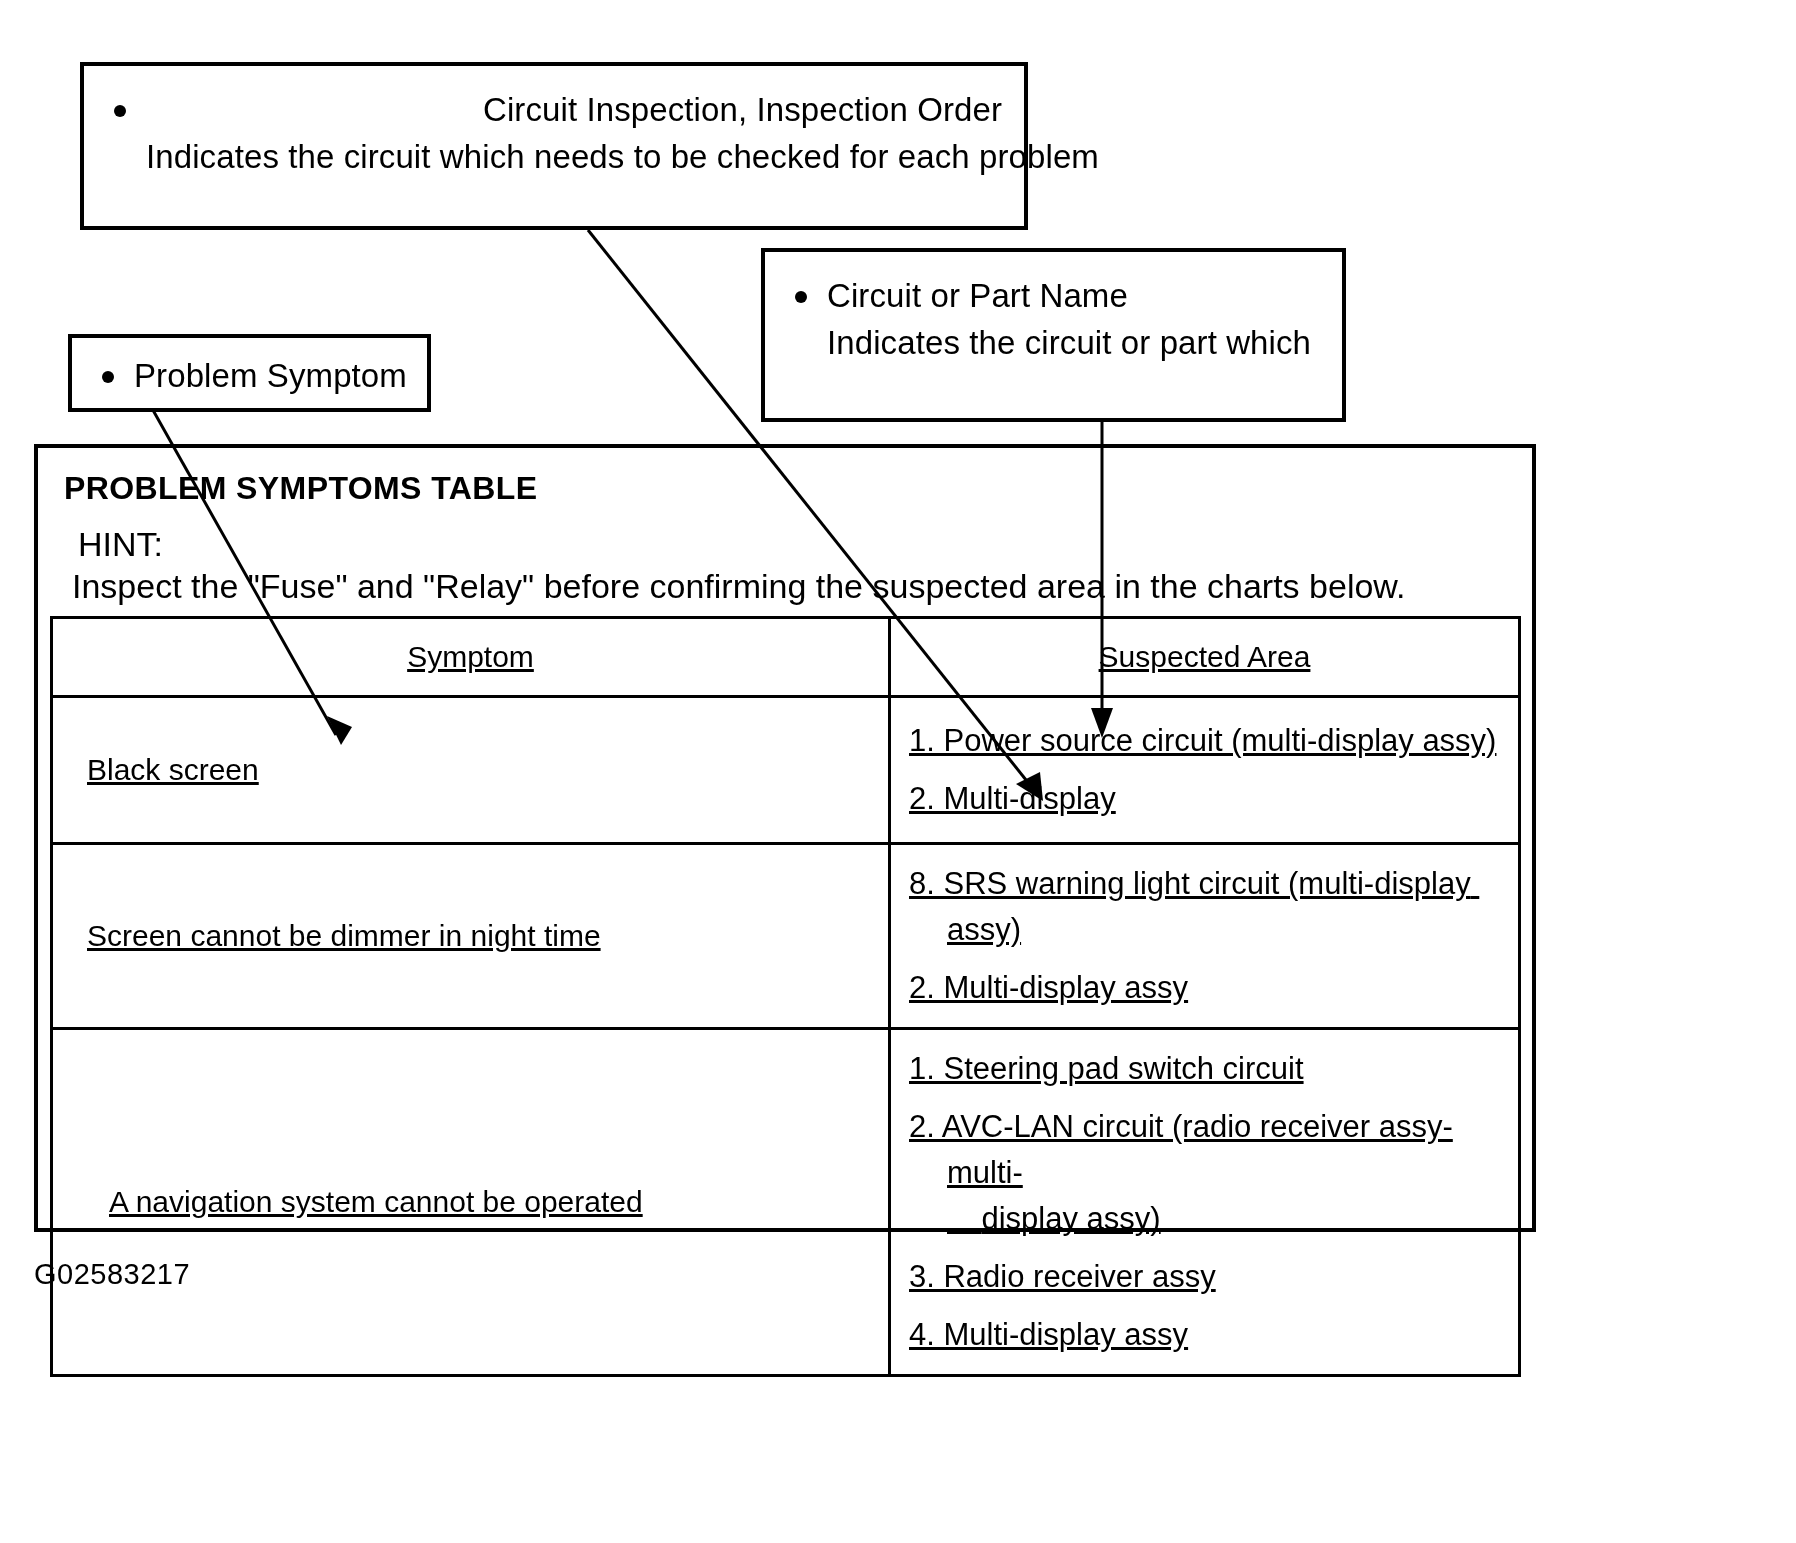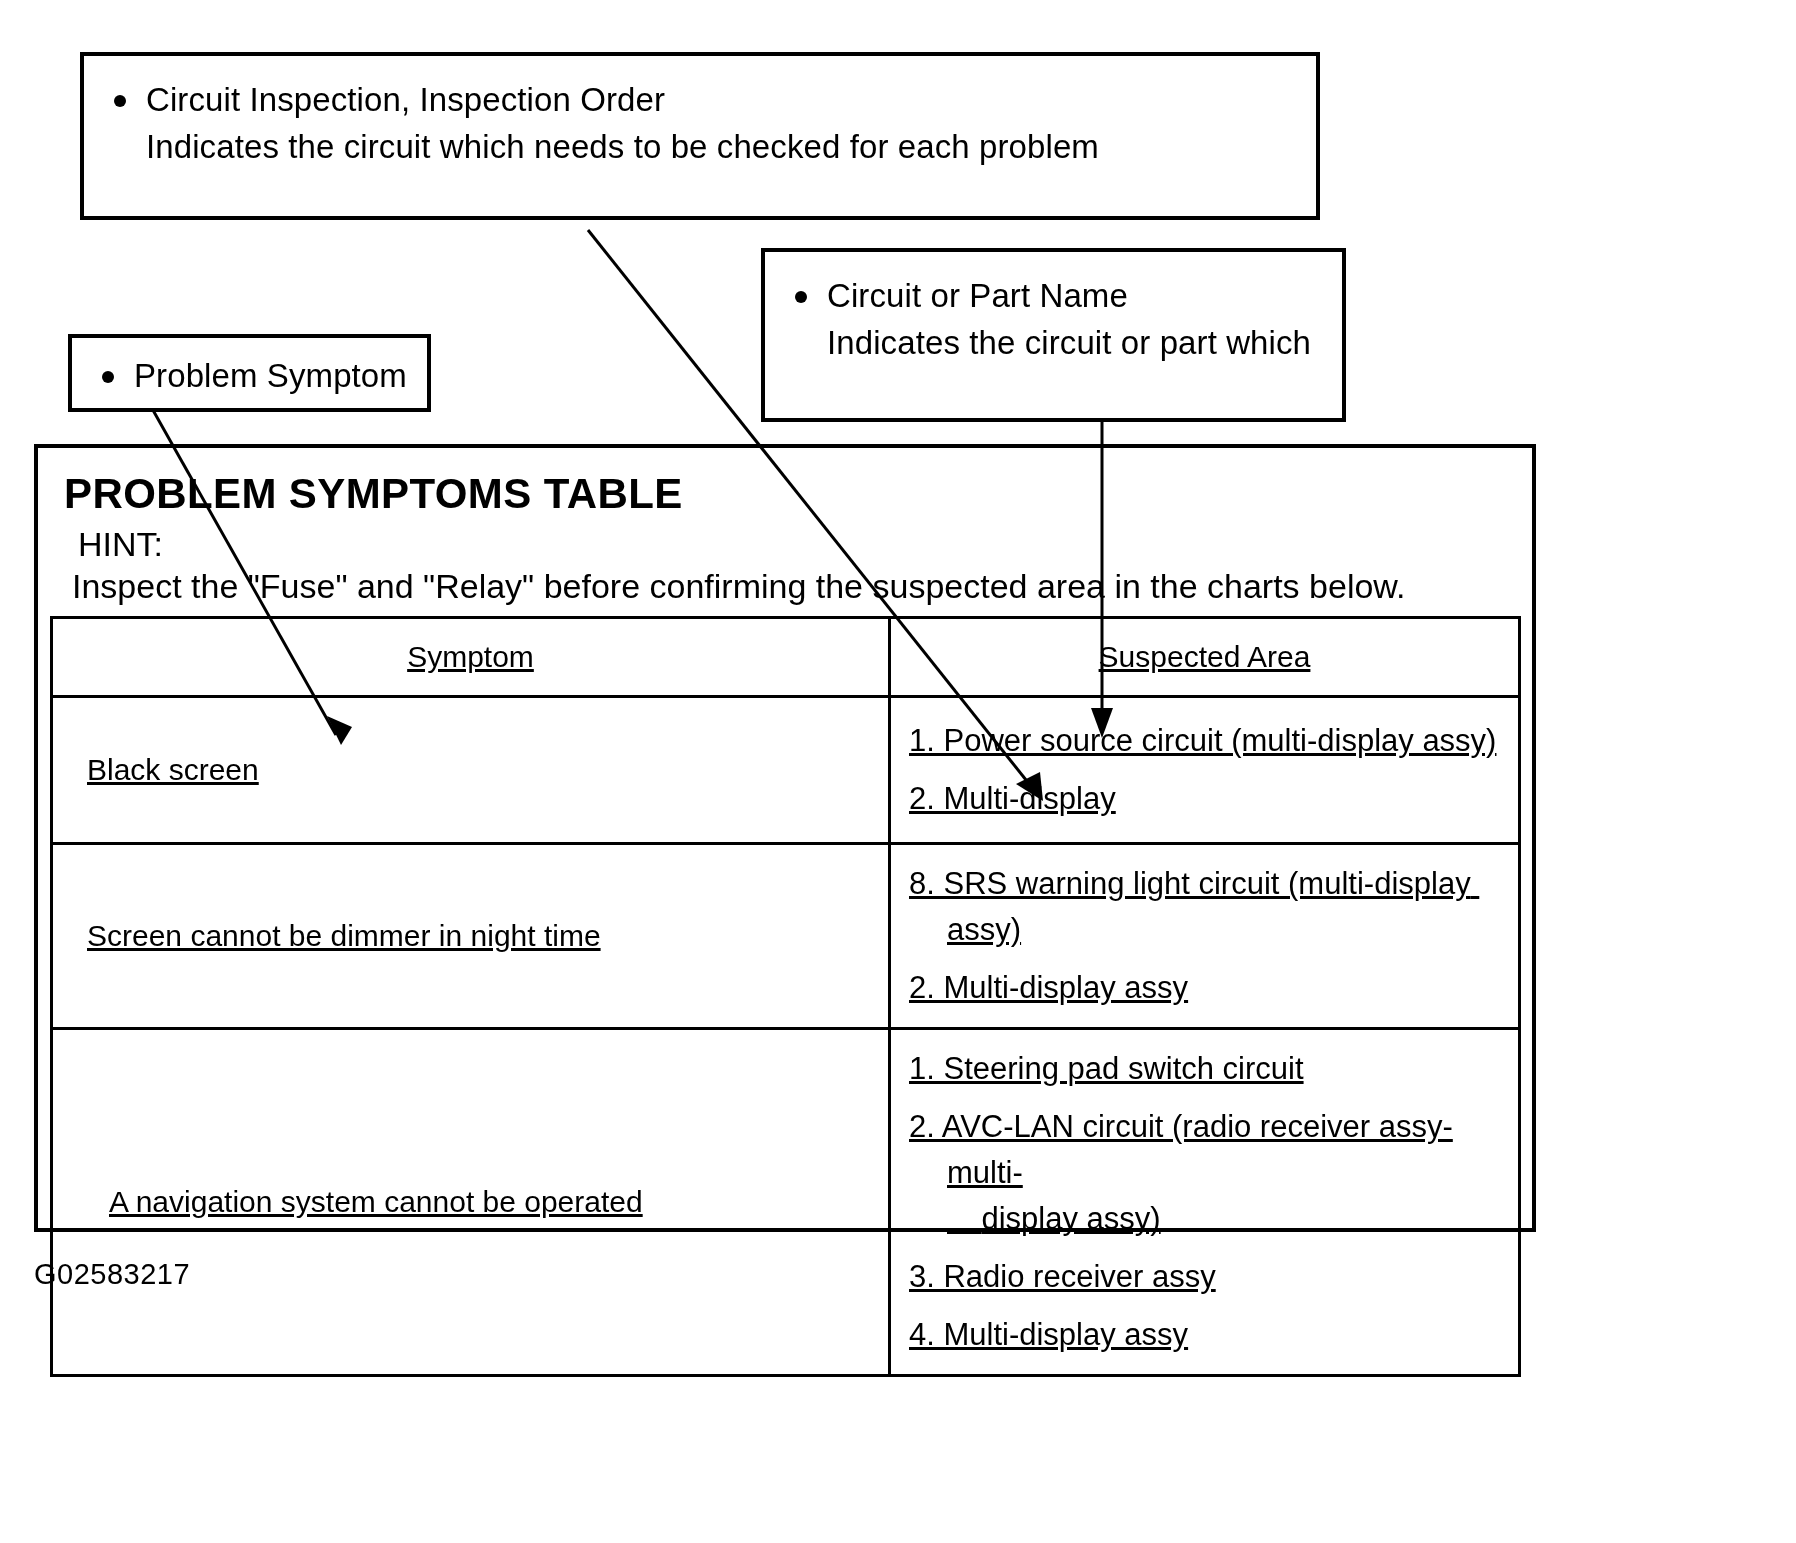--- a/index.html
+++ b/index.html
@@ -56,21 +56,21 @@
     top: 19px;
     width: 12px;
     height: 12px;
     background: #000000;
     border-radius: 50%;
   }
   .callout-line.indent {
     padding-left: 38px;
   }
 
-  #callout-inspection-order { left: 80px;  top: 52px;  width: 1240px; height: 168px; }
+  #callout-inspection-order { left: 80px;  top: 62px;  width: 948px; height: 168px; text-align: right; }
   #callout-part-name        { left: 761px; top: 248px; width: 585px;  height: 174px; }
   #callout-problem-symptom  { left: 68px;  top: 334px; width: 363px;  height: 78px; }
   #callout-problem-symptom .callout-inner { padding: 14px 18px 14px 24px; }
 
   
   #main-panel {
     position: absolute;
     left: 34px;
     top: 444px;
     width: 1502px;
@@ -78,21 +78,21 @@
     border: 4px solid #000000;
     box-sizing: border-box;
     background: transparent;
     z-index: 8;
   }
 
   #panel-title {
     position: absolute;
     left: 64px;
     top: 470px;
-    font-size: 42px;
+    font-size: 32px;
     font-weight: bold;
     letter-spacing: 0.4px;
     z-index: 9;
   }
   #hint-label {
     position: absolute;
     left: 78px;
     top: 525px;
     font-size: 34px;
     z-index: 9;

